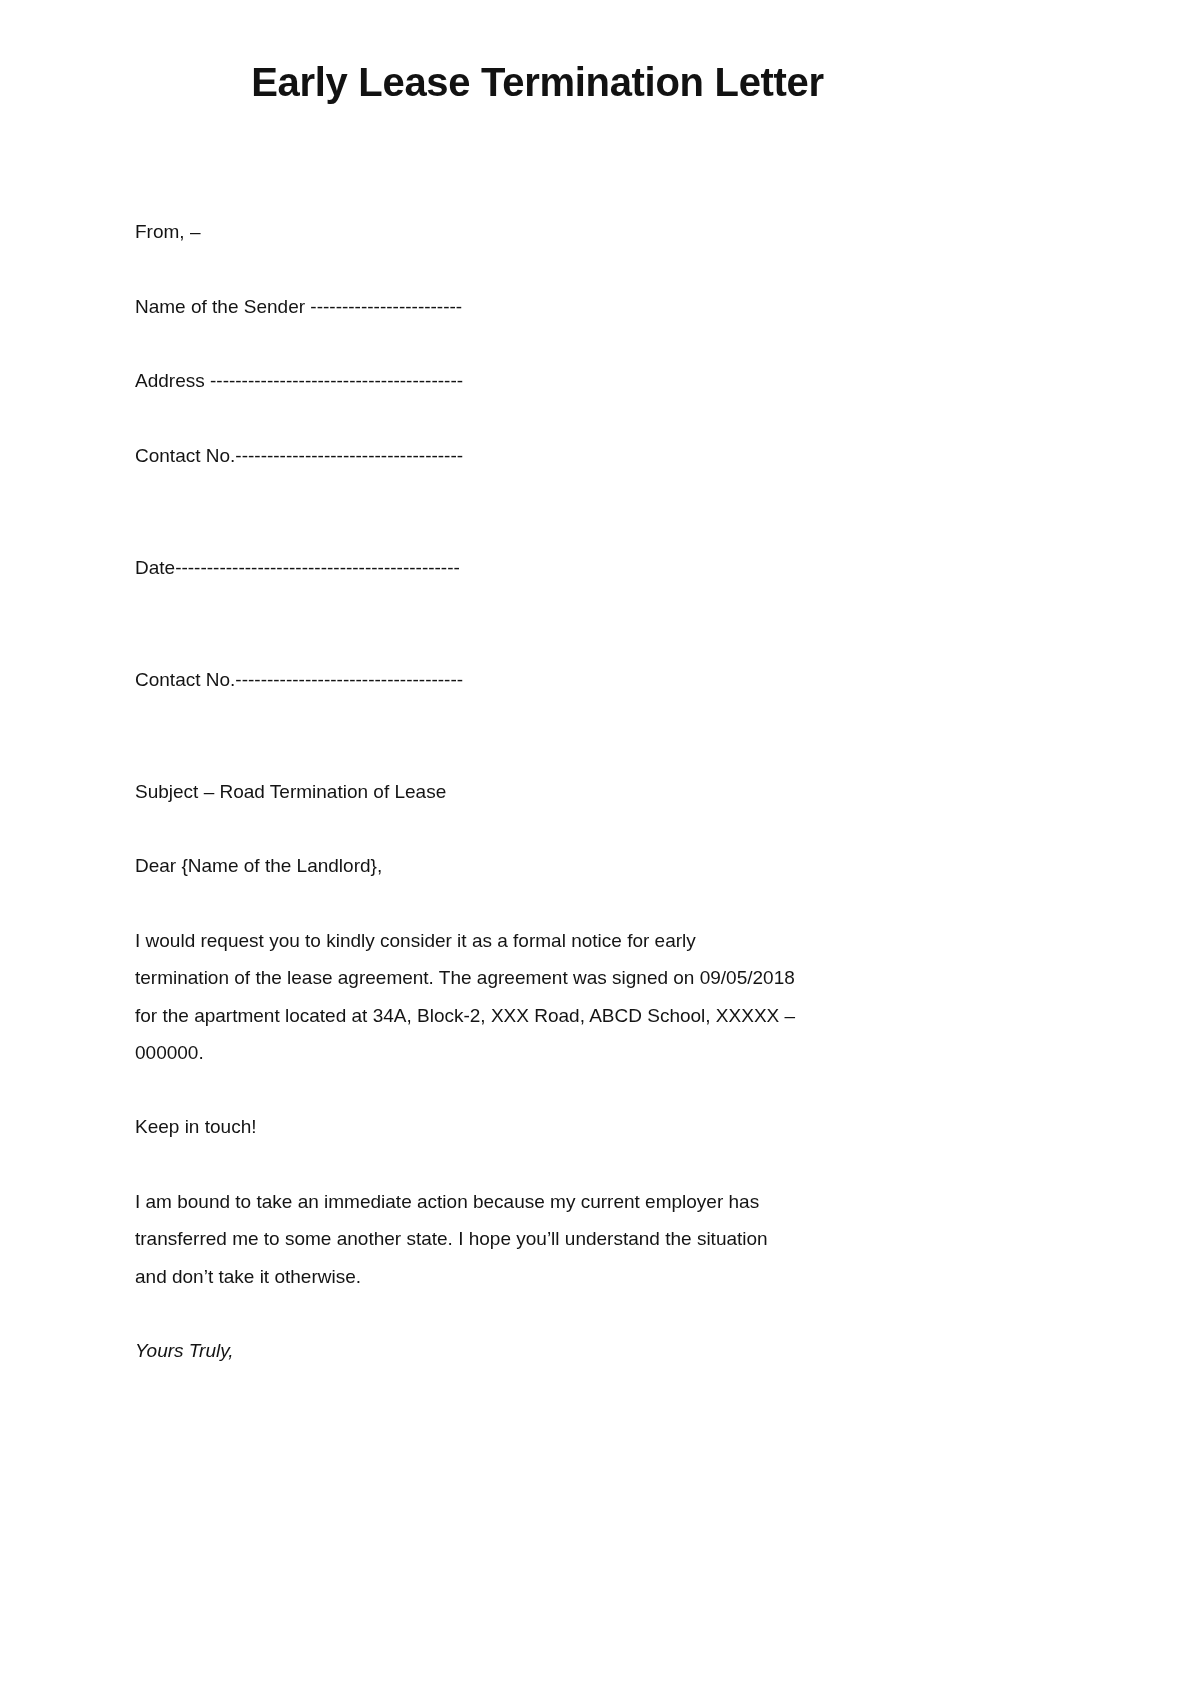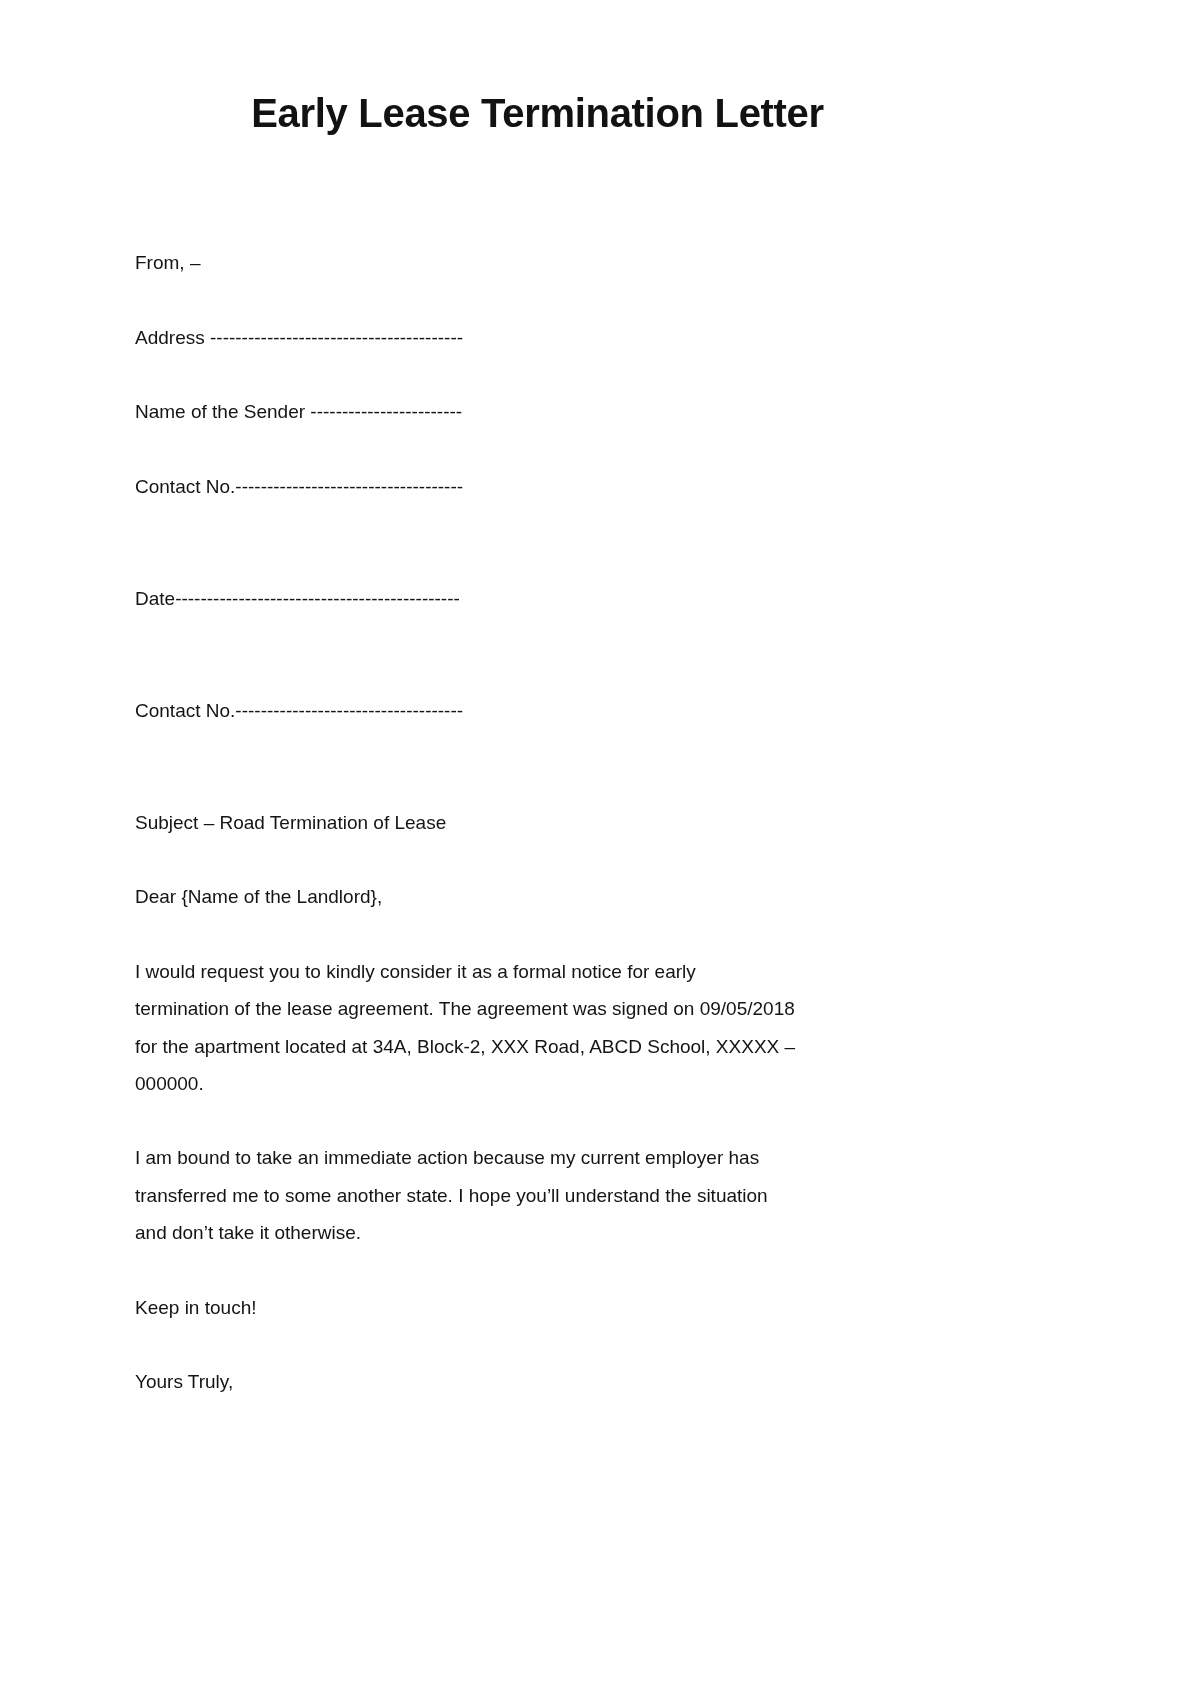--- a/index.html
+++ b/index.html
@@ -11,21 +11,21 @@
     width: 1203px;
     height: 1701px;
     overflow: hidden;
     font-family: "Liberation Sans", "DejaVu Sans", sans-serif;
     color: #141414;
   }
   .page {
     box-sizing: border-box;
     width: 1075px;
     height: 1701px;
-    padding-top: 88px;
+    padding-top: 57px;
     background: #ffffff;
   }
   .doc-title {
     margin: 0 0 69px 0;
     font-size: 40px;
     line-height: 50px;
     font-weight: 700;
     text-align: center;
     letter-spacing: -0.3px;
     color: #121212;
@@ -36,59 +36,60 @@
     padding-right: 100px;
     font-size: 19px;
     line-height: 37.3px;
   }
   .block {
     margin: 0 0 37.3px 0;
     white-space: pre-line;
   }
   .block:last-child {
     margin-bottom: 0;
+    font-style: italic;
   }
   .line {
     white-space: pre;
   }
 </style>
 </head>
 <body>
 
 <div class="page">
 
   <h1 class="doc-title">Early Lease Termination Letter</h1>
 
   <div class="letter-body">
 
     <div class="block">
       <div class="line">From, –</div>
+      <div class="line">Name of the Sender ------------------------</div>
       <div class="line">Address ----------------------------------------</div>
-      <div class="line">Name of the Sender ------------------------</div>
       <div class="line">Contact No.------------------------------------</div>
     </div>
 
     <div class="block line">Date---------------------------------------------</div>
 
 
     <div class="block">
       <div class="line">Contact No.------------------------------------</div>
     </div>
 
     <div class="block line">Subject – Road Termination of Lease</div>
 
     <div class="block line">Dear {Name of the Landlord},</div>
 
     <div class="block">I would request you to kindly consider it as a formal notice for early
 termination of the lease agreement. The agreement was signed on 09/05/2018
 for the apartment located at 34A, Block-2, XXX Road, ABCD School, XXXXX –
 000000.</div>
 
+    <div class="block line">Keep in touch!</div>
+
     <div class="block">I am bound to take an immediate action because my current employer has
 transferred me to some another state.  I hope you’ll understand the situation
 and don’t take it otherwise.</div>
-
-    <div class="block line">Keep in touch!</div>
 
     <div class="block line">Yours Truly,</div>
 
   </div>
 </div>
 
 </body></html>

